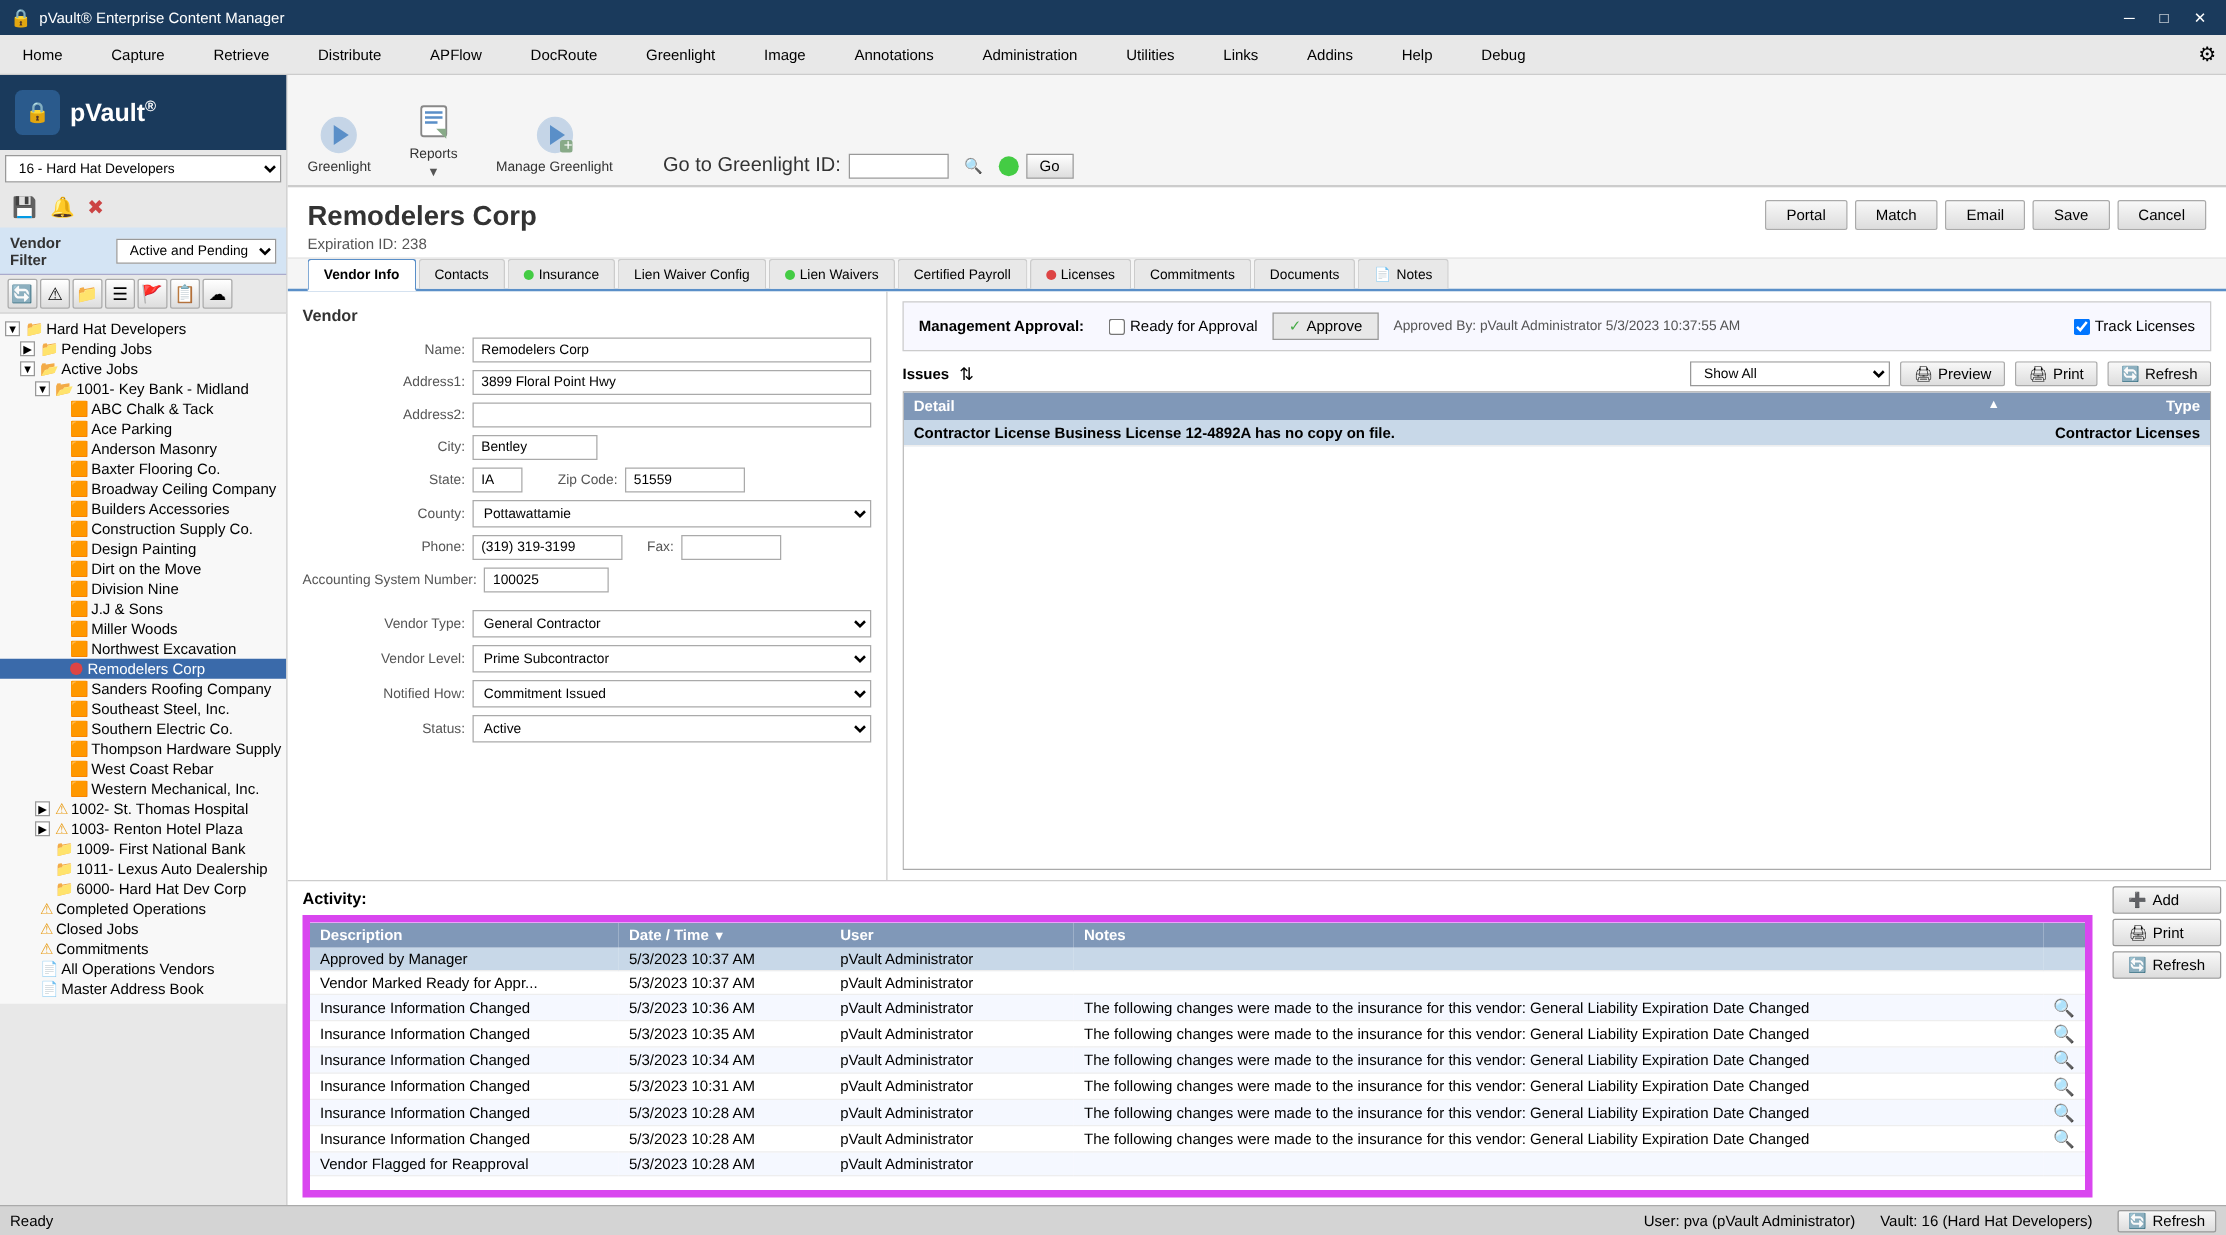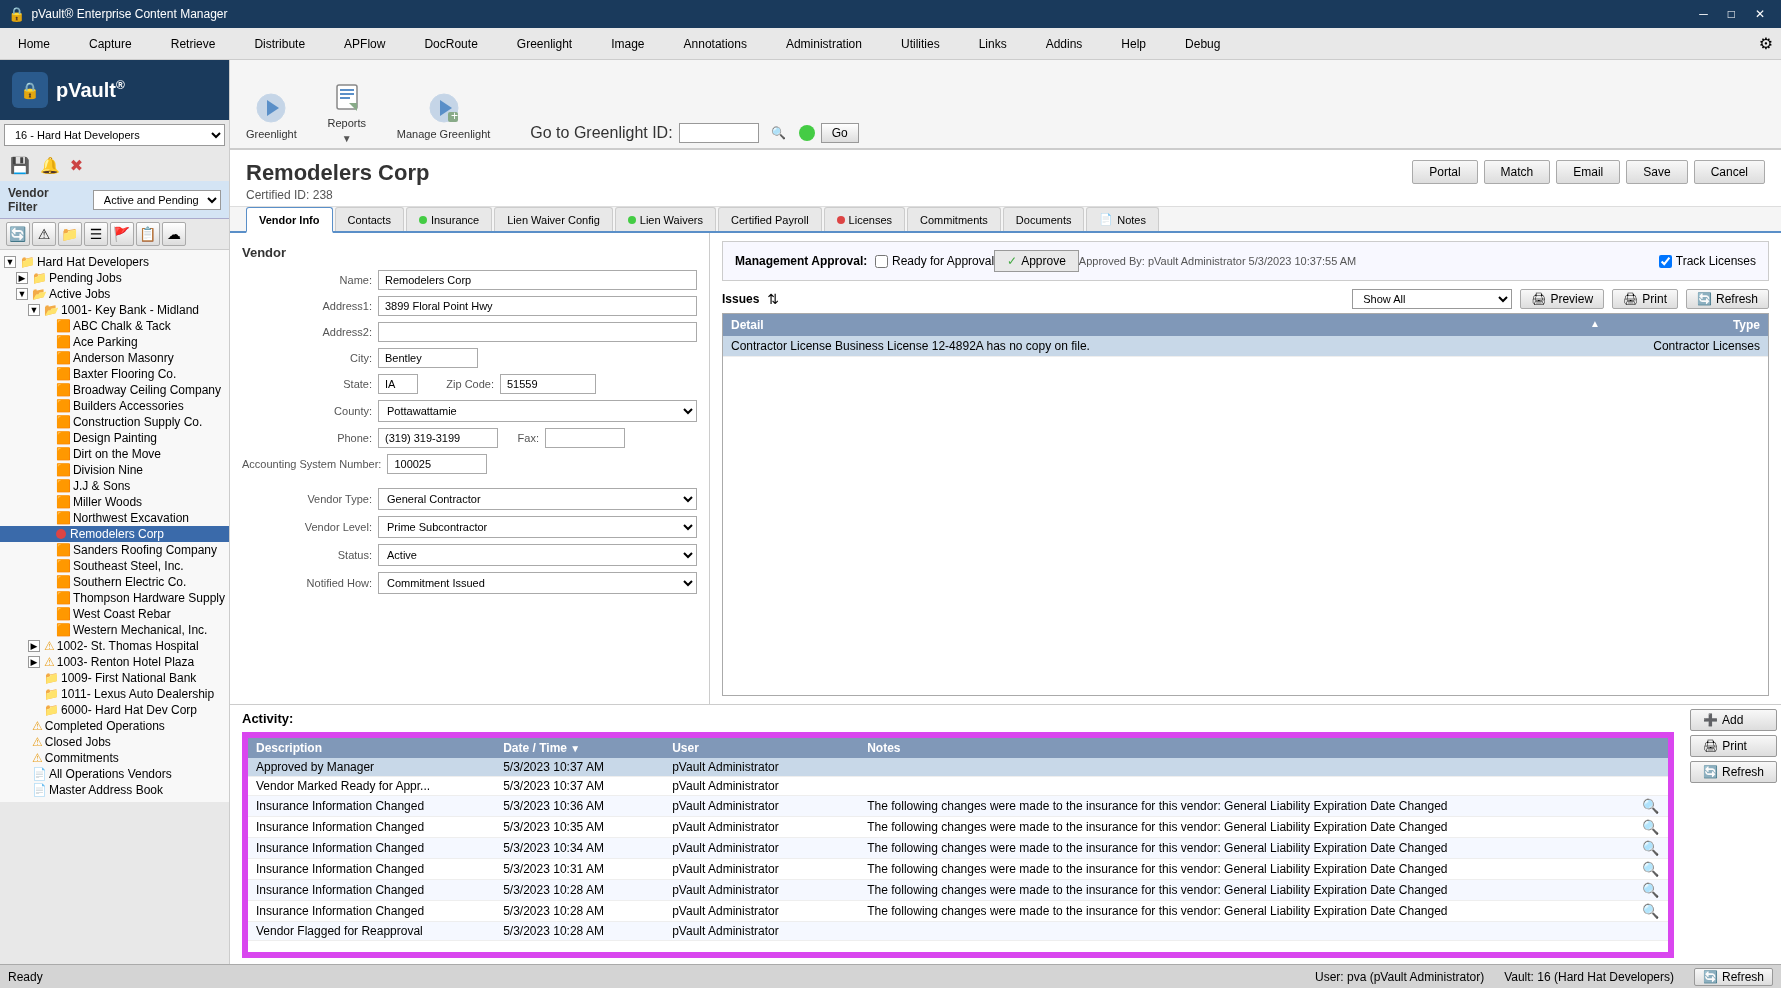--- a/index.html
+++ b/index.html
@@ -77,40 +77,40 @@
     .panel-title { font-weight: bold; font-size: 13px; margin-bottom: 10px; color: #333; }
     .form-row { display: flex; align-items: center; margin-bottom: 6px; gap: 6px; }
     .form-label { min-width: 130px; text-align: right; font-size: 11px; color: #555; flex-shrink: 0; }
     .form-input { flex: 1; padding: 2px 6px; border: 1px solid #aaa; background: white; font-size: 11px; height: 20px; }
     .form-select { flex: 1; padding: 2px 4px; border: 1px solid #aaa; background: white; font-size: 11px; height: 22px; }
     
     
     .right-panel { flex: 1; padding: 8px 12px; display: flex; flex-direction: column; overflow: hidden; }
     
     
-    .mgmt-approval { background: #f8f8ff; border: 1px solid #ccc; padding: 8px 12px; margin-bottom: 8px; display: flex; align-items: center; flex-wrap: wrap; }
+    .mgmt-approval { background: #f8f8ff; border: 1px solid #ccc; padding: 8px 12px; margin-bottom: 8px; display: flex; align-items: center; gap: 12px; flex-wrap: wrap; }
     .mgmt-title { font-weight: bold; font-size: 12px; min-width: 140px; }
     .track-licenses-cb { display: flex; align-items: center; gap: 4px; margin-left: auto; font-size: 11px; }
     .ready-cb { display: flex; align-items: center; gap: 4px; font-size: 11px; }
     .approve-btn { padding: 3px 12px; background: #e8e8e8; border: 1px solid #999; cursor: pointer; font-size: 11px; display: flex; align-items: center; gap: 4px; }
     .approve-checkmark { color: #44aa44; font-size: 12px; }
     .approved-text { font-size: 11px; color: #555; }
     
     
     .issues-section { display: flex; flex-direction: column; flex: 1; overflow: hidden; }
     .issues-header { display: flex; align-items: center; gap: 8px; margin-bottom: 4px; }
     .issues-title { font-weight: bold; font-size: 12px; }
     .issues-filter { display: flex; align-items: center; gap: 4px; margin-left: auto; }
     .issues-select { padding: 2px 6px; border: 1px solid #999; background: white; font-size: 11px; min-width: 160px; }
     .icon-btn { padding: 2px 10px; background: linear-gradient(180deg, #f8f8f8 0%, #ddd 100%); border: 1px solid #aaa; cursor: pointer; font-size: 11px; display: flex; align-items: center; gap: 4px; border-radius: 2px; }
     
     
     .issues-table { flex: 1; border: 1px solid #aaa; overflow: hidden; display: flex; flex-direction: column; }
     .issues-table-header { background: #8098b8; color: white; display: flex; padding: 4px 8px; font-size: 11px; font-weight: bold; }
-    .issues-table-body { flex: 1; overflow-y: auto; }
+    .issues-table-body { flex: 1; overflow-y: auto; font-weight: bold; }
     .issues-row { display: flex; padding: 3px 8px; border-bottom: 1px solid #eee; font-size: 11px; }
     .issues-row.selected { background: #c8d8e8; }
     .issues-col-detail { flex: 1; }
     .issues-col-type { width: 160px; text-align: right; }
     .activity-header { font-weight: bold; font-size: 13px; margin-bottom: 6px; }
     .activity-table { width: 100%; border-collapse: collapse; font-size: 11px; }
     .activity-table th { background: #8098b8; color: white; padding: 3px 8px; text-align: left; position: sticky; top: 0; }
     .activity-table td { padding: 2px 8px; border-bottom: 1px solid #eee; }
     .activity-table tr:nth-child(odd) { background: #f5f8ff; }
     .activity-table tr:nth-child(even) { background: white; }
@@ -439,21 +439,21 @@
         <button class="go-btn">Go</button>
       </div>
     </div>
 
     <div class="content-area">
 
       <div class="vendor-header">
         <div>
           <div class="vendor-title">Remodelers Corp</div>
           <div class="vendor-subtitle">
-            <span>Certified ID:</span>
+            <span>Expiration ID:</span>
             <span>238</span>
           </div>
         </div>
         <div class="header-buttons">
           <button class="hdr-btn">Portal</button>
           <button class="hdr-btn">Match</button>
           <button class="hdr-btn">Email</button>
           <button class="hdr-btn">Save</button>
           <button class="hdr-btn">Cancel</button>
         </div>
@@ -536,29 +536,29 @@
               <option>General Contractor</option>
             </select>
           </div>
           <div class="form-row">
             <span class="form-label">Vendor Level:</span>
             <select class="form-select">
               <option>Prime Subcontractor</option>
             </select>
           </div>
           <div class="form-row">
+            <span class="form-label">Notified How:</span>
+            <select class="form-select">
+              <option>Commitment Issued</option>
+            </select>
+          </div>
+          <div class="form-row">
             <span class="form-label">Status:</span>
             <select class="form-select">
               <option>Active</option>
-            </select>
-          </div>
-          <div class="form-row">
-            <span class="form-label">Notified How:</span>
-            <select class="form-select">
-              <option>Commitment Issued</option>
             </select>
           </div>
         </div>
 
         <div class="right-panel">
 
           <div class="mgmt-approval">
             <span class="mgmt-title">Management Approval:</span>
             <div class="ready-cb">
               <input type="checkbox" class="checkbox-input" style="">

